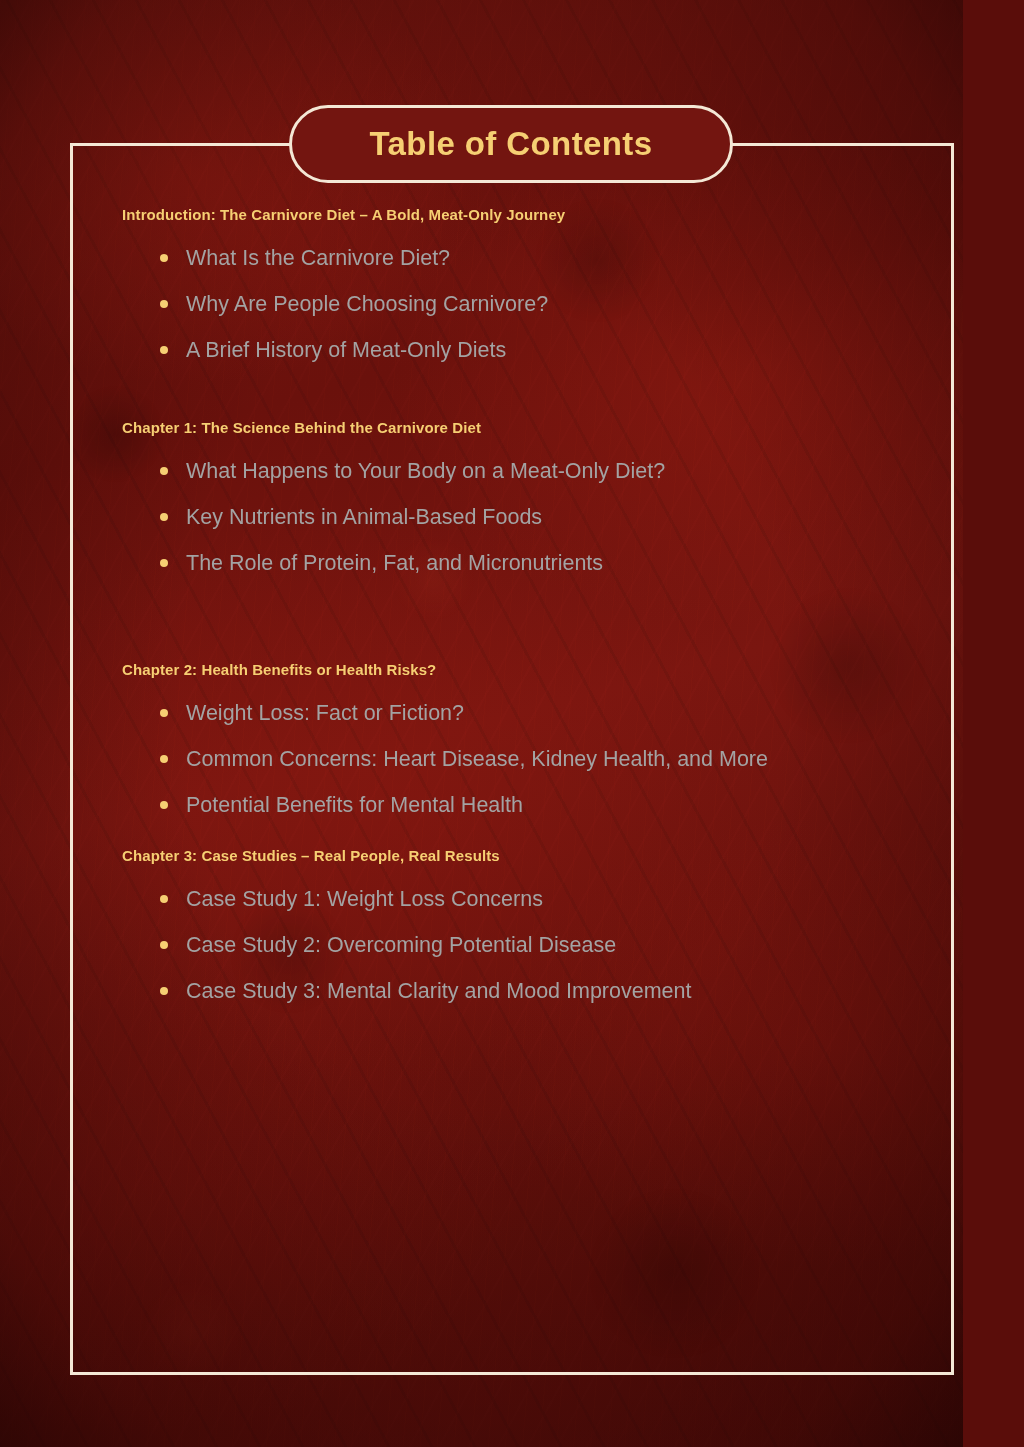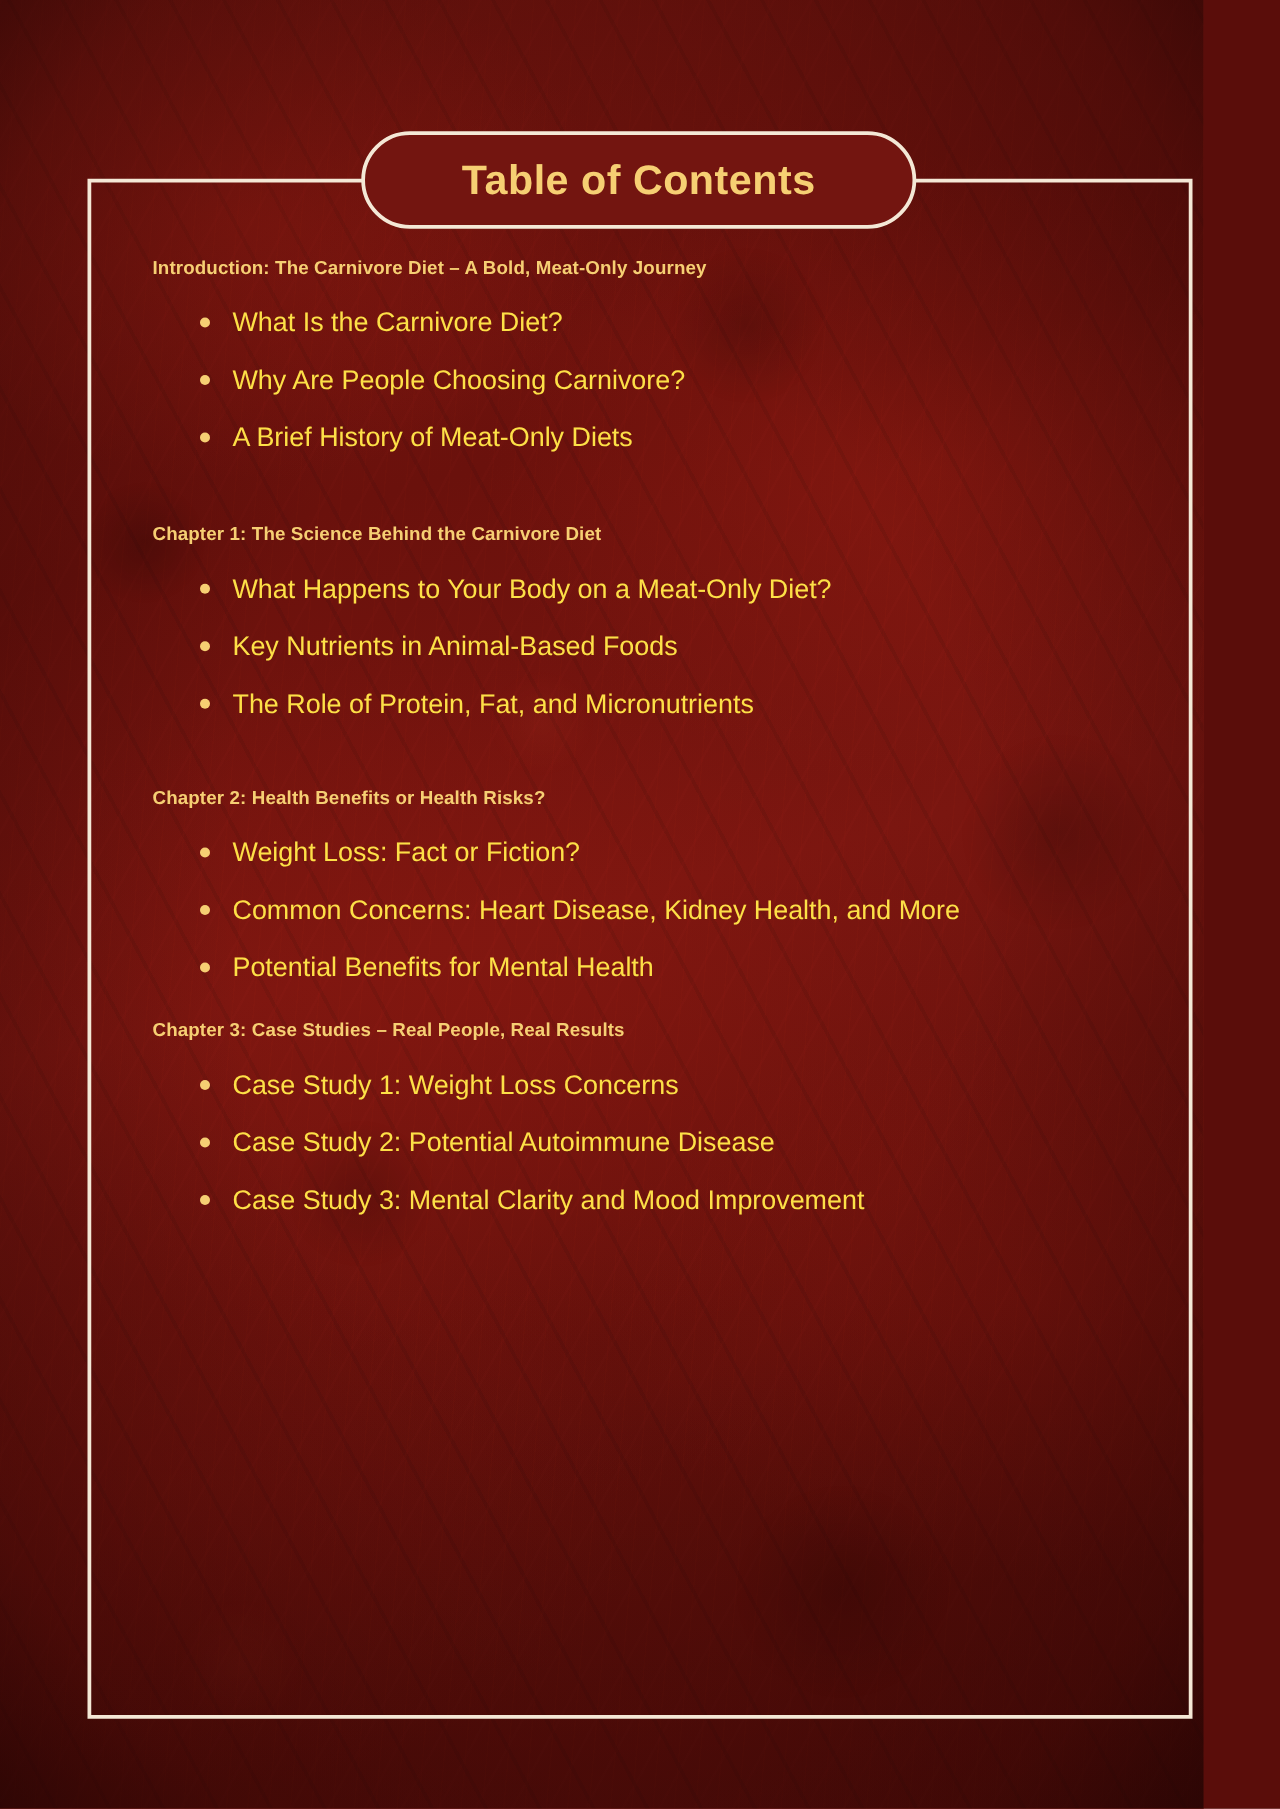--- a/index.html
+++ b/index.html
@@ -117,41 +117,41 @@
     line-height: 1.3;
   }
 
   ul.items {
     list-style: none;
     margin: 0;
     padding: 0 0 0 38px;
   }
   ul.items li {
     position: relative;
-    color: #fde047;
+    color: #a3a3a3;
     font-size: 21.5px;
     line-height: 1.45;
     margin-bottom: 15px;
     padding-left: 26px;
     font-weight: 400;
   }
   ul.items li:last-child { margin-bottom: 0; }
   ul.items li .bullet {
     position: absolute;
     left: 0;
     top: 11px;
     width: 8px;
     height: 8px;
     border-radius: 50%;
     background: #f6cf73;
   }
 
   
   .section.s0 { margin-bottom: 52px; }
-  .section.s1 { margin-bottom: 50px; }
+  .section.s1 { margin-bottom: 81px; }
   .section.s2 { margin-bottom: 25px; }
 </style>
 </head>
 <body>
 
 <div class="page">
 
   <div class="bg-texture"></div>
   <div class="bg-streaks"></div>
   <div class="bg-blotches"></div>
@@ -189,19 +189,19 @@
         <li><span class="bullet"></span><span>Weight Loss: Fact or Fiction?</span></li>
         <li><span class="bullet"></span><span>Common Concerns: Heart Disease, Kidney Health, and More</span></li>
         <li><span class="bullet"></span><span>Potential Benefits for Mental Health</span></li>
       </ul>
     </div>
 
     <div class="section s3">
       <h2 class="section-heading">Chapter 3: Case Studies – Real People, Real Results</h2>
       <ul class="items">
         <li><span class="bullet"></span><span>Case Study 1: Weight Loss Concerns</span></li>
-        <li><span class="bullet"></span><span>Case Study 2: Potential Autoimmune Disease</span></li>
+        <li><span class="bullet"></span><span>Case Study 2: Overcoming Potential Disease</span></li>
         <li><span class="bullet"></span><span>Case Study 3: Mental Clarity and Mood Improvement</span></li>
       </ul>
     </div>
 
   </div>
 </div>
 
 </body></html>

